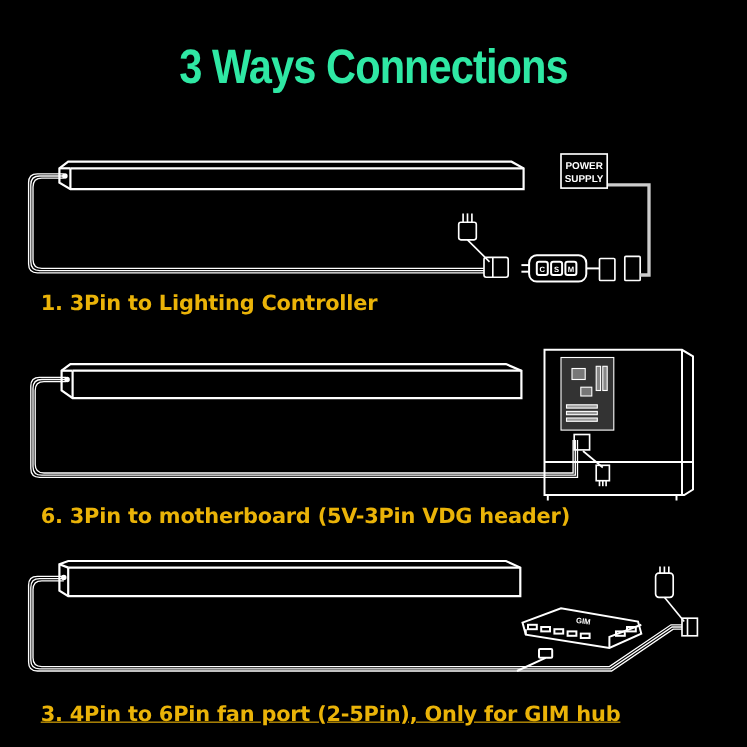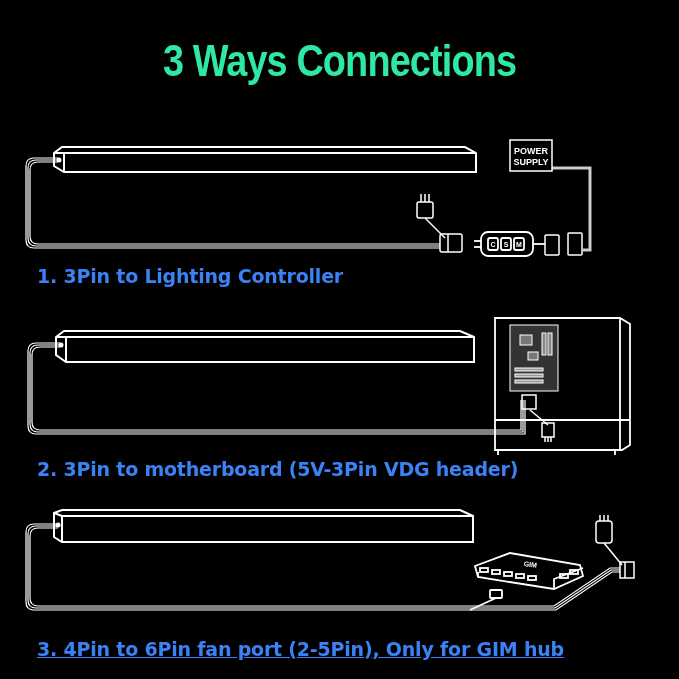--- a/index.html
+++ b/index.html
@@ -1,18 +1,18 @@
 <!DOCTYPE html>
 <html><head>
 <meta charset="utf-8">
 <style>
   html, body { margin:0; padding:0; background:#000; }
   body { width:679px; height:679px; position:relative; overflow:hidden; font-family:"DejaVu Sans", sans-serif; }
   .title { position:absolute; left:0; top:36px; width:679px; text-align:center; font-family:"Liberation Sans", sans-serif; font-weight:bold; font-size:44px; letter-spacing:-1px; transform:scaleX(0.86); transform-origin:center; color:#2fe8a4; }
-  .caption { position:absolute; left:37px; font-family:"DejaVu Sans", sans-serif; font-weight:bold; font-size:19px; color:#3b82f6; white-space:nowrap; letter-spacing:-0.2px; }
+  .caption { position:absolute; left:37px; font-family:"DejaVu Sans", sans-serif; font-weight:bold; font-size:19px; color:#eab308; white-space:nowrap; letter-spacing:-0.2px; }
   svg.diagram { position:absolute; left:0; top:0; }
   .lbl { font-family:"Liberation Sans", sans-serif; font-weight:bold; fill:#fff; }
 </style>
 </head>
 <body>
 
 <div class="title">3 Ways Connections</div>
 
 <svg class="diagram" width="679" height="679" viewBox="0 0 679 679">
   <g fill="none" stroke="#fff" stroke-width="2">
@@ -132,14 +132,14 @@
 
   <text class="lbl" x="531" y="154" font-size="9" text-anchor="middle">POWER</text>
   <text class="lbl" x="531" y="165" font-size="9" text-anchor="middle">SUPPLY</text>
   <text class="lbl" x="493" y="247" font-size="7" text-anchor="middle">C</text>
   <text class="lbl" x="506" y="247" font-size="7" text-anchor="middle">S</text>
   <text class="lbl" x="519" y="247" font-size="7" text-anchor="middle">M</text>
   <text class="lbl" x="530" y="567" font-size="7" text-anchor="middle" transform="rotate(8 530 567)">GIM</text>
 </svg>
 
 <div class="caption" style="top:265px;">1. 3Pin to Lighting Controller</div>
-<div class="caption" style="top:458px;">2. 3Pin to motherboard (5V-3Pin VDG  header)</div>
+<div class="caption" style="top:458px;">6. 3Pin to motherboard (5V-3Pin VDG  header)</div>
 <div class="caption" style="top:638px;text-decoration:underline;">3. 4Pin to 6Pin fan port (2-5Pin), Only for GIM hub</div>
 
 </body></html>

